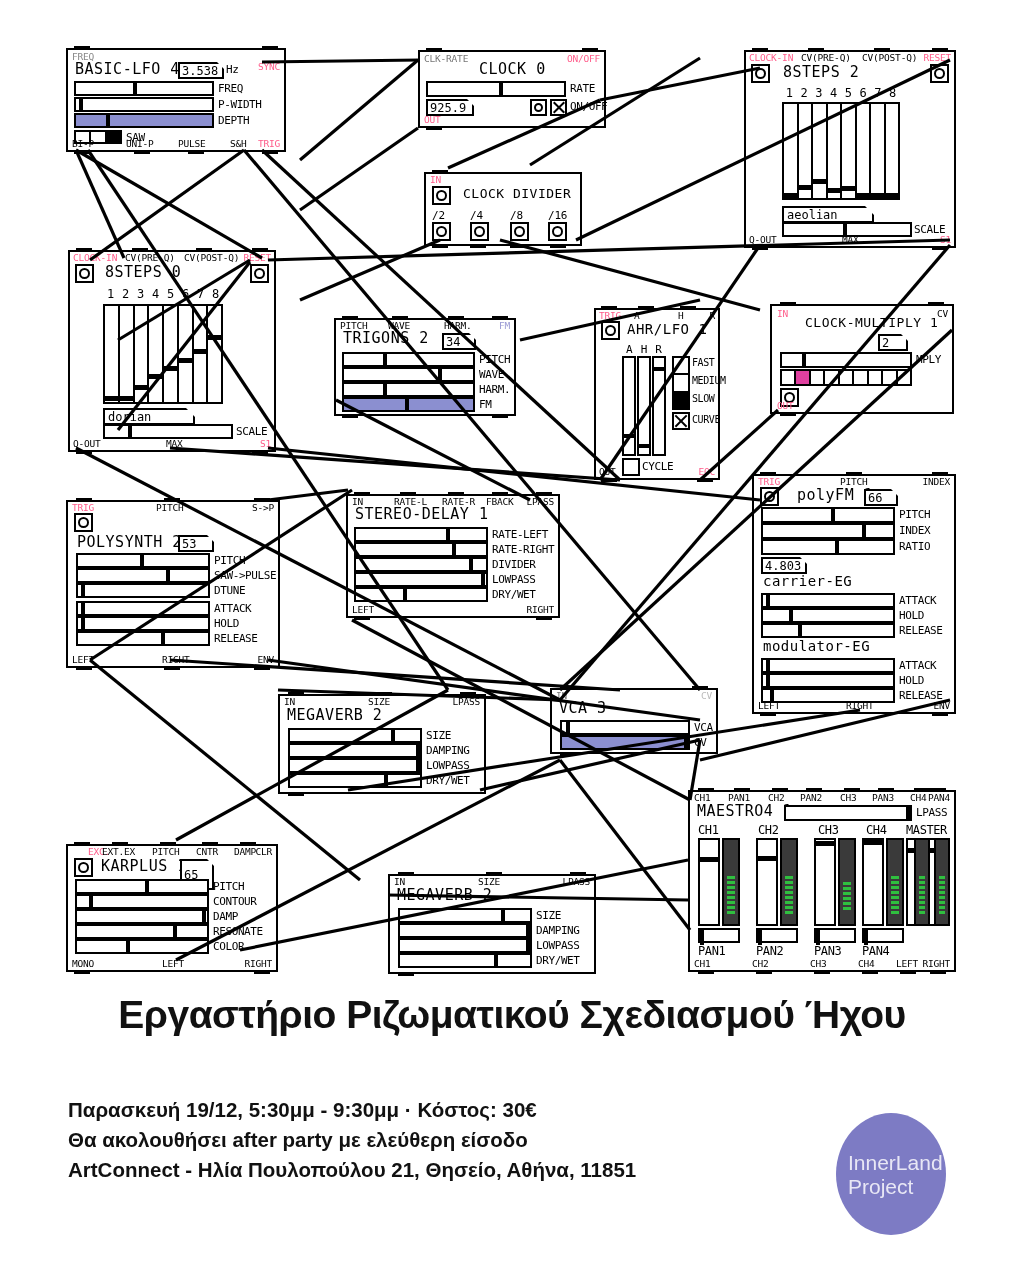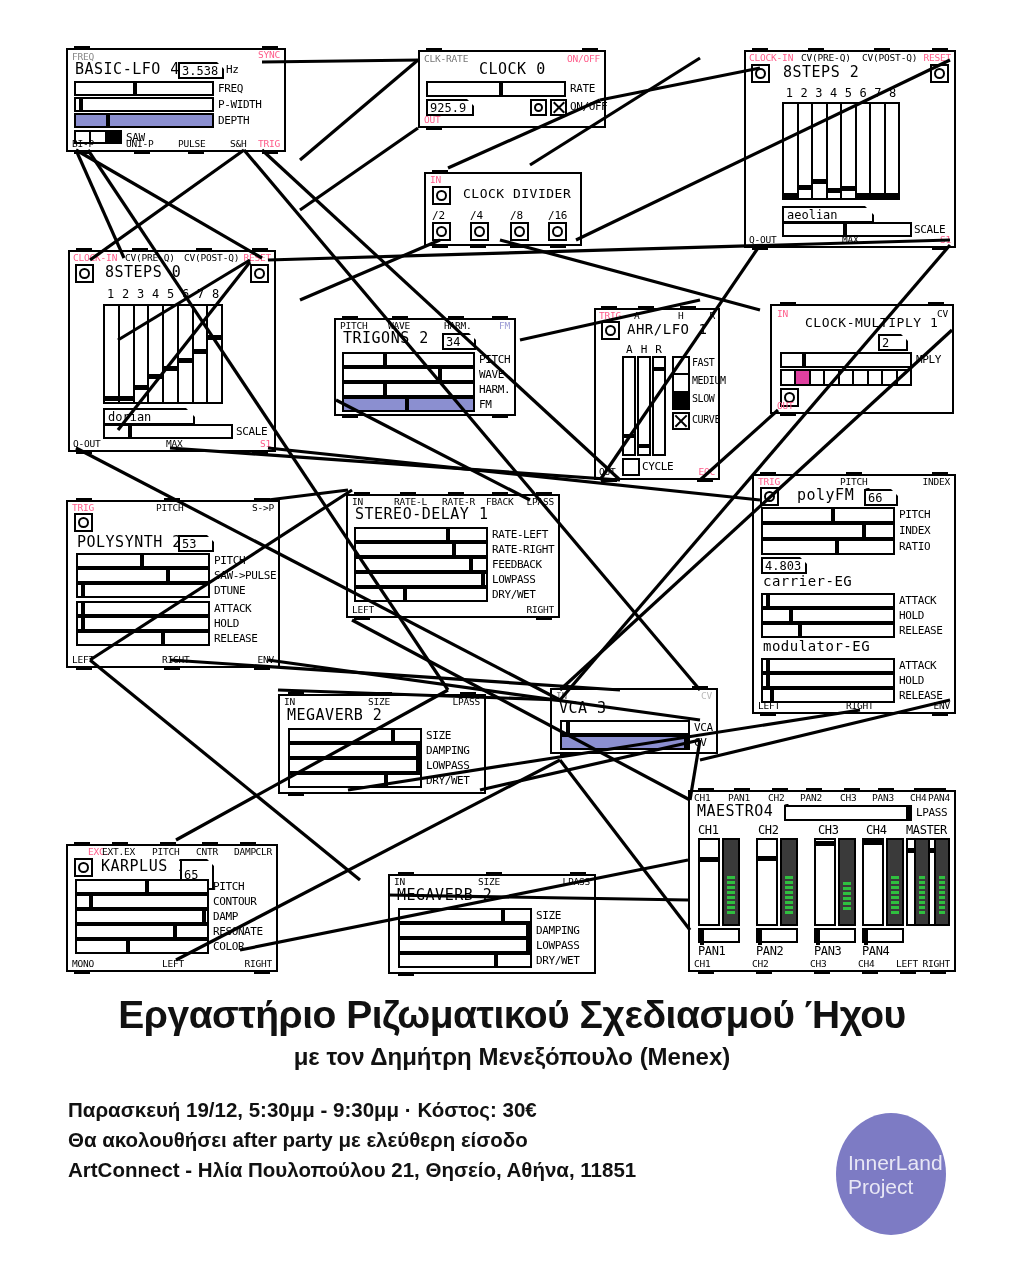--- a/index.html
+++ b/index.html
@@ -123,21 +123,21 @@
       <line x1="688" y1="860" x2="240" y2="950" stroke="#000" stroke-width="3.2"></line>
       <line x1="688" y1="900" x2="388" y2="895" stroke="#000" stroke-width="3.2"></line>
       <line x1="560" y1="760" x2="690" y2="930" stroke="#000" stroke-width="3.2"></line>
       <line x1="176" y1="960" x2="560" y2="760" stroke="#000" stroke-width="3.2"></line>
       <line x1="950" y1="700" x2="700" y2="760" stroke="#000" stroke-width="3.2"></line>
       <line x1="860" y1="710" x2="348" y2="790" stroke="#000" stroke-width="3.2"></line>
     </svg>
 
   <div class="mod" style="left:66px;top:48px;width:220px;height:104px;">
     <div class="lbl pink" style="left:4px;top:2px;color:#888;">FREQ</div>
-    <div class="lbl pink" style="right:4px;top:0;">SYNC</div>
+    <div class="lbl pink" style="right:4px;top:12px;">SYNC</div>
     <div class="title" style="position:absolute;left:4px;top:12px;">BASIC-LFO 4</div>
     <div class="numbox" style="left:110px;top:12px;width:46px;height:17px;">3.538</div>
     <div class="rowlbl" style="position:absolute;left:158px;top:14px;">Hz</div>
     <div class="hsl" style="left:6px;top:31px;width:140px;height:15px;">
         <div class="hd" style="left:42%"></div>
       </div>
     <div class="rowlbl" style="position:absolute;left:150px;top:33px;">FREQ</div>
     <div class="hsl" style="left:6px;top:47px;width:140px;height:15px;">
         <div class="hd" style="left:2%"></div>
       </div>
@@ -475,21 +475,21 @@
         <div class="hd" style="left:69%"></div>
       </div>
     <div class="rowlbl" style="position:absolute;left:144px;top:33px;">RATE-LEFT</div>
     <div class="hsl" style="left:6px;top:46px;width:134px;height:15px;">
         <div class="hd" style="left:74%"></div>
       </div>
     <div class="rowlbl" style="position:absolute;left:144px;top:48px;">RATE-RIGHT</div>
     <div class="hsl" style="left:6px;top:61px;width:134px;height:15px;">
         <div class="hd" style="left:87%"></div>
       </div>
-    <div class="rowlbl" style="position:absolute;left:144px;top:63px;">FEEDBACK</div>
+    <div class="rowlbl" style="position:absolute;left:144px;top:63px;">DIVIDER</div>
     <div class="hsl" style="left:6px;top:76px;width:134px;height:15px;">
         <div class="hd" style="left:96%"></div>
       </div>
     <div class="rowlbl" style="position:absolute;left:144px;top:78px;">LOWPASS</div>
     <div class="hsl" style="left:6px;top:91px;width:134px;height:15px;">
         <div class="hd" style="left:36%"></div>
       </div>
     <div class="rowlbl" style="position:absolute;left:144px;top:93px;">DRY/WET</div>
     <div class="lbl" style="left:4px;bottom:1px;">LEFT</div>
     <div class="lbl" style="right:4px;bottom:1px;">RIGHT</div>
@@ -806,21 +806,20 @@
     <div class="nub" style="left:124px;bottom:-4px;"></div>
     <div class="nub" style="left:172px;bottom:-4px;"></div>
     <div class="nub" style="left:210px;bottom:-4px;"></div>
     <div class="nub" style="right:8px;bottom:-4px;"></div>
   </div>
 
 </div>
 
 <div class="poster">
   <div class="ttl1">Εργαστήριο Ριζωματικού Σχεδιασμού Ήχου</div>
-  <div class="ttl2">με τον Δημήτρη Μενεξόπουλο (Menex)</div>
   <div class="info">
     <div>Παρασκευή 19/12, 5:30μμ - 9:30μμ · Κόστος: 30€</div>
     <div>Θα ακολουθήσει after party με ελεύθερη είσοδο</div>
     <div>ArtConnect - Ηλία Πουλοπούλου 21, Θησείο, Αθήνα, 11851</div>
   </div>
 </div>
 <div class="logo">
   <div>InnerLand</div>
   <div>Project</div>
 </div>

